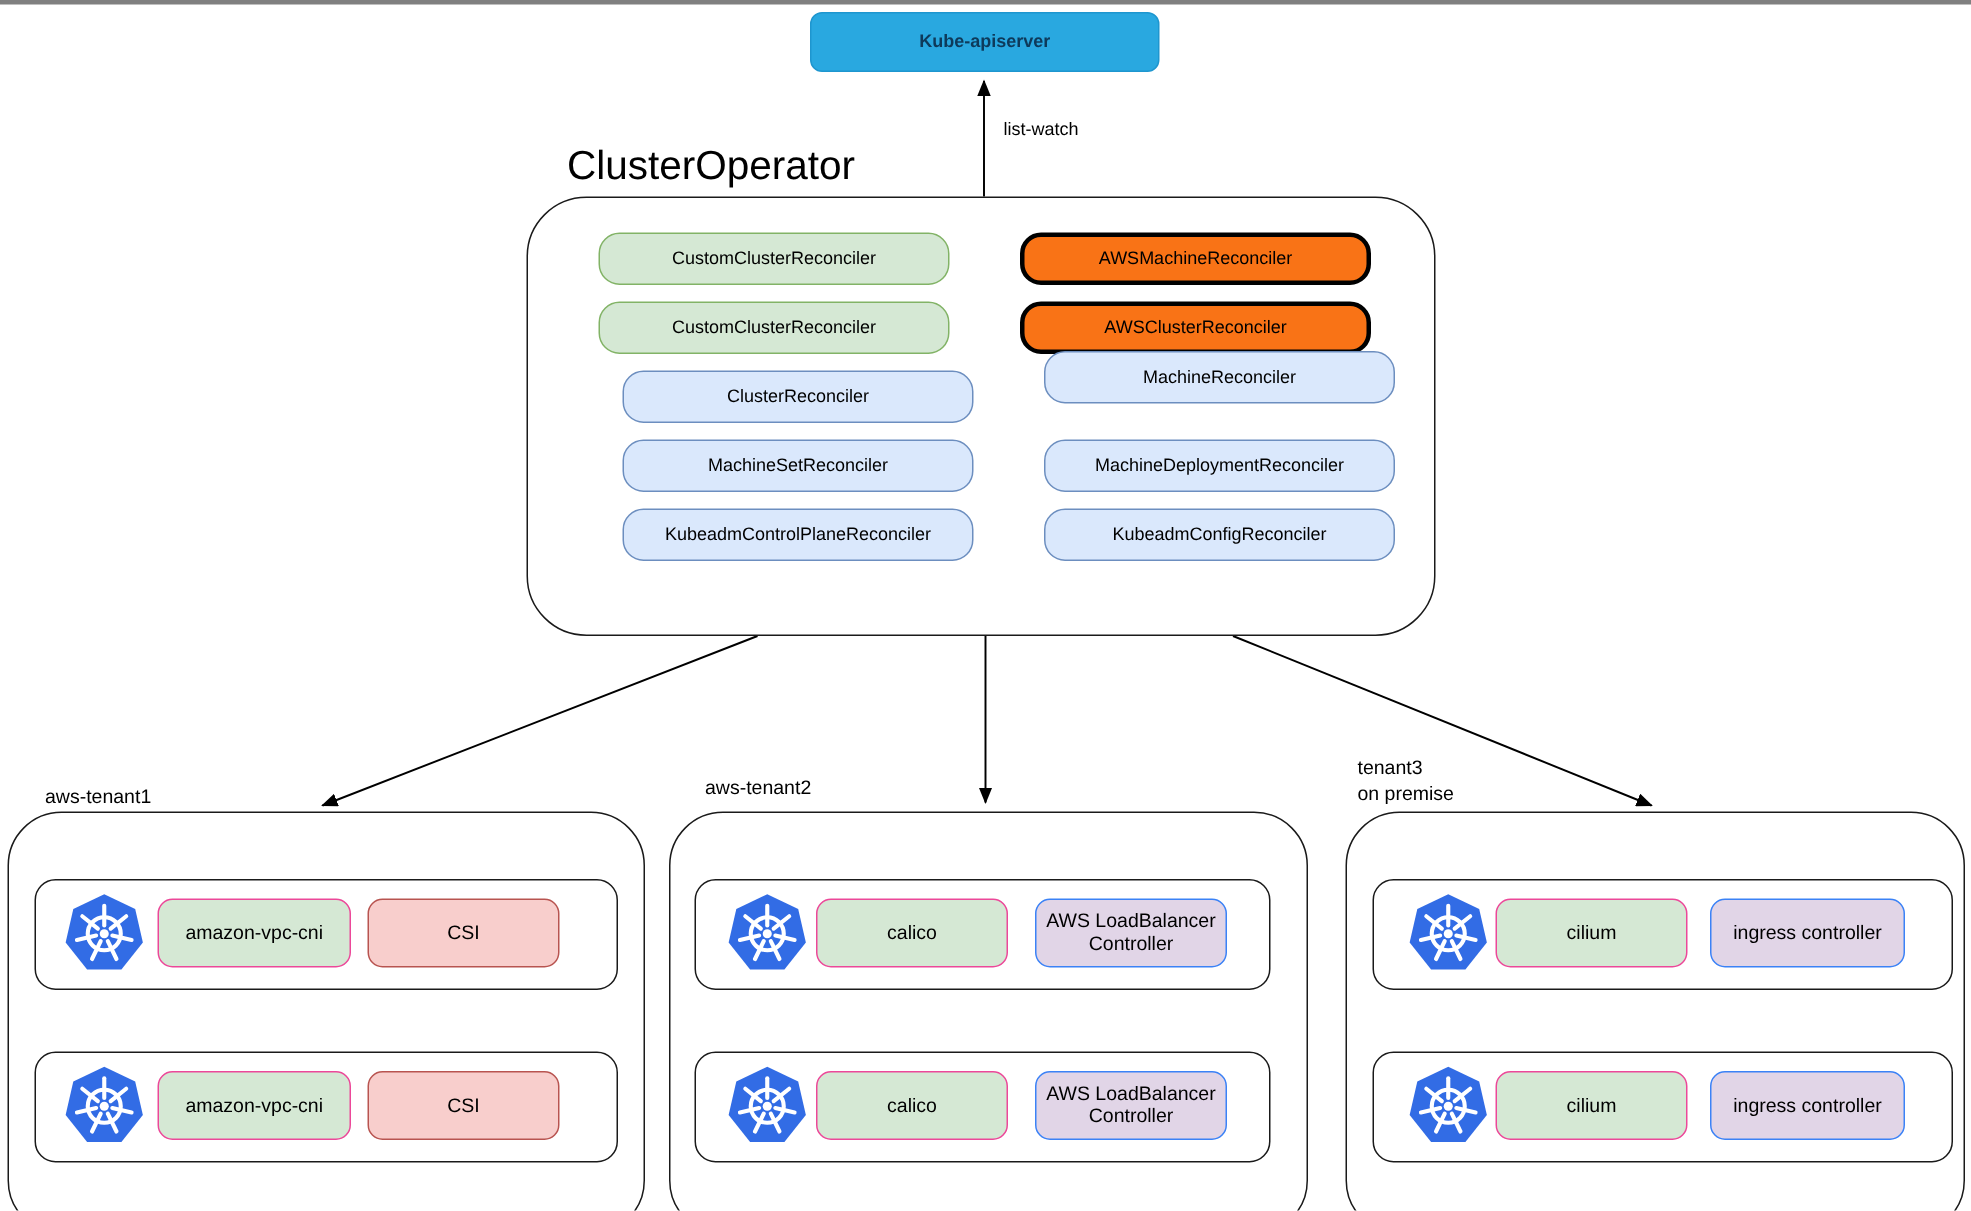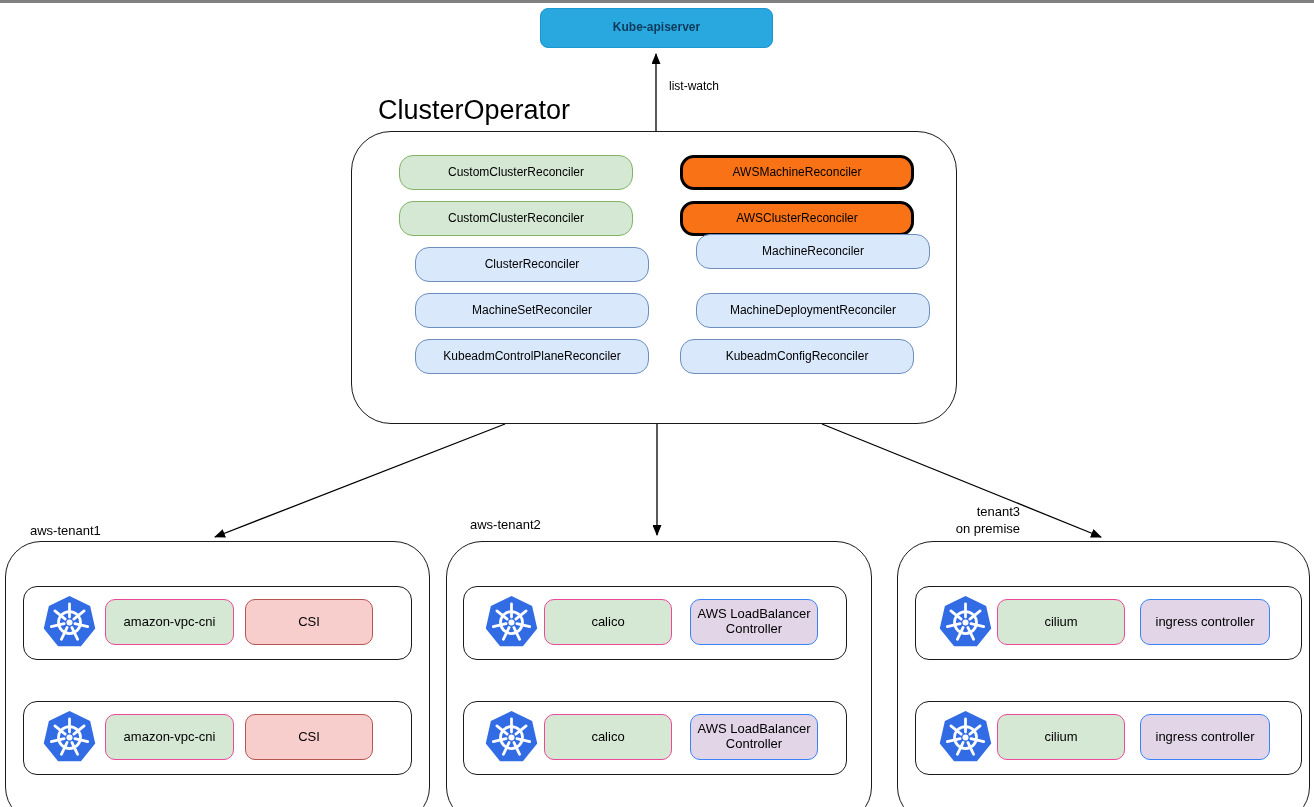--- a/index.html
+++ b/index.html
@@ -67,25 +67,25 @@
 <div class="node rec c-green" style="left:399px;top:155px">CustomClusterReconciler</div>
 <div class="node rec c-green" style="left:399px;top:201px">CustomClusterReconciler</div>
 <div class="node rec c-blue" style="left:399px;top:247px">ClusterReconciler</div>
 <div class="node rec c-blue" style="left:399px;top:293px">MachineSetReconciler</div>
 <div class="node rec c-blue" style="left:399px;top:339px">KubeadmControlPlaneReconciler</div>
 
 <div class="node rec c-orange" style="left:680px;top:155px">AWSMachineReconciler</div>
 <div class="node rec c-orange" style="left:680px;top:201px">AWSClusterReconciler</div>
 <div class="node rec c-blue" style="left:680px;top:234px">MachineReconciler</div>
 <div class="node rec c-blue" style="left:680px;top:293px">MachineDeploymentReconciler</div>
-<div class="node rec c-blue" style="left:664px;top:339px">KubeadmConfigReconciler</div>
+<div class="node rec c-blue" style="left:680px;top:339px">KubeadmConfigReconciler</div>
 
 <div class="tenant-label" style="left:30px;top:522px">aws-tenant1</div>
 <div class="tenant-label" style="left:470px;top:516px">aws-tenant2</div>
-<div class="tenant-label" style="left:905px;top:503px;width:115px;text-align:right">tenant3
+<div class="tenant-label" style="left:905px;top:503px;width:115px;text-align:left">tenant3
 on premise</div>
 
 <div class="tenant-box" style="left:5px;top:541px;width:423px"></div>
 <div class="tenant-box" style="left:446px;top:541px;width:424px"></div>
 <div class="tenant-box" style="left:897px;top:541px;width:411px"></div>
 
 <div class="cluster-row" style="left:23px;top:586px;width:387px"></div>
 <div class="cluster-row" style="left:23px;top:701px;width:387px"></div>
 
 <div class="cluster-row" style="left:463px;top:586px;width:382px"></div>

